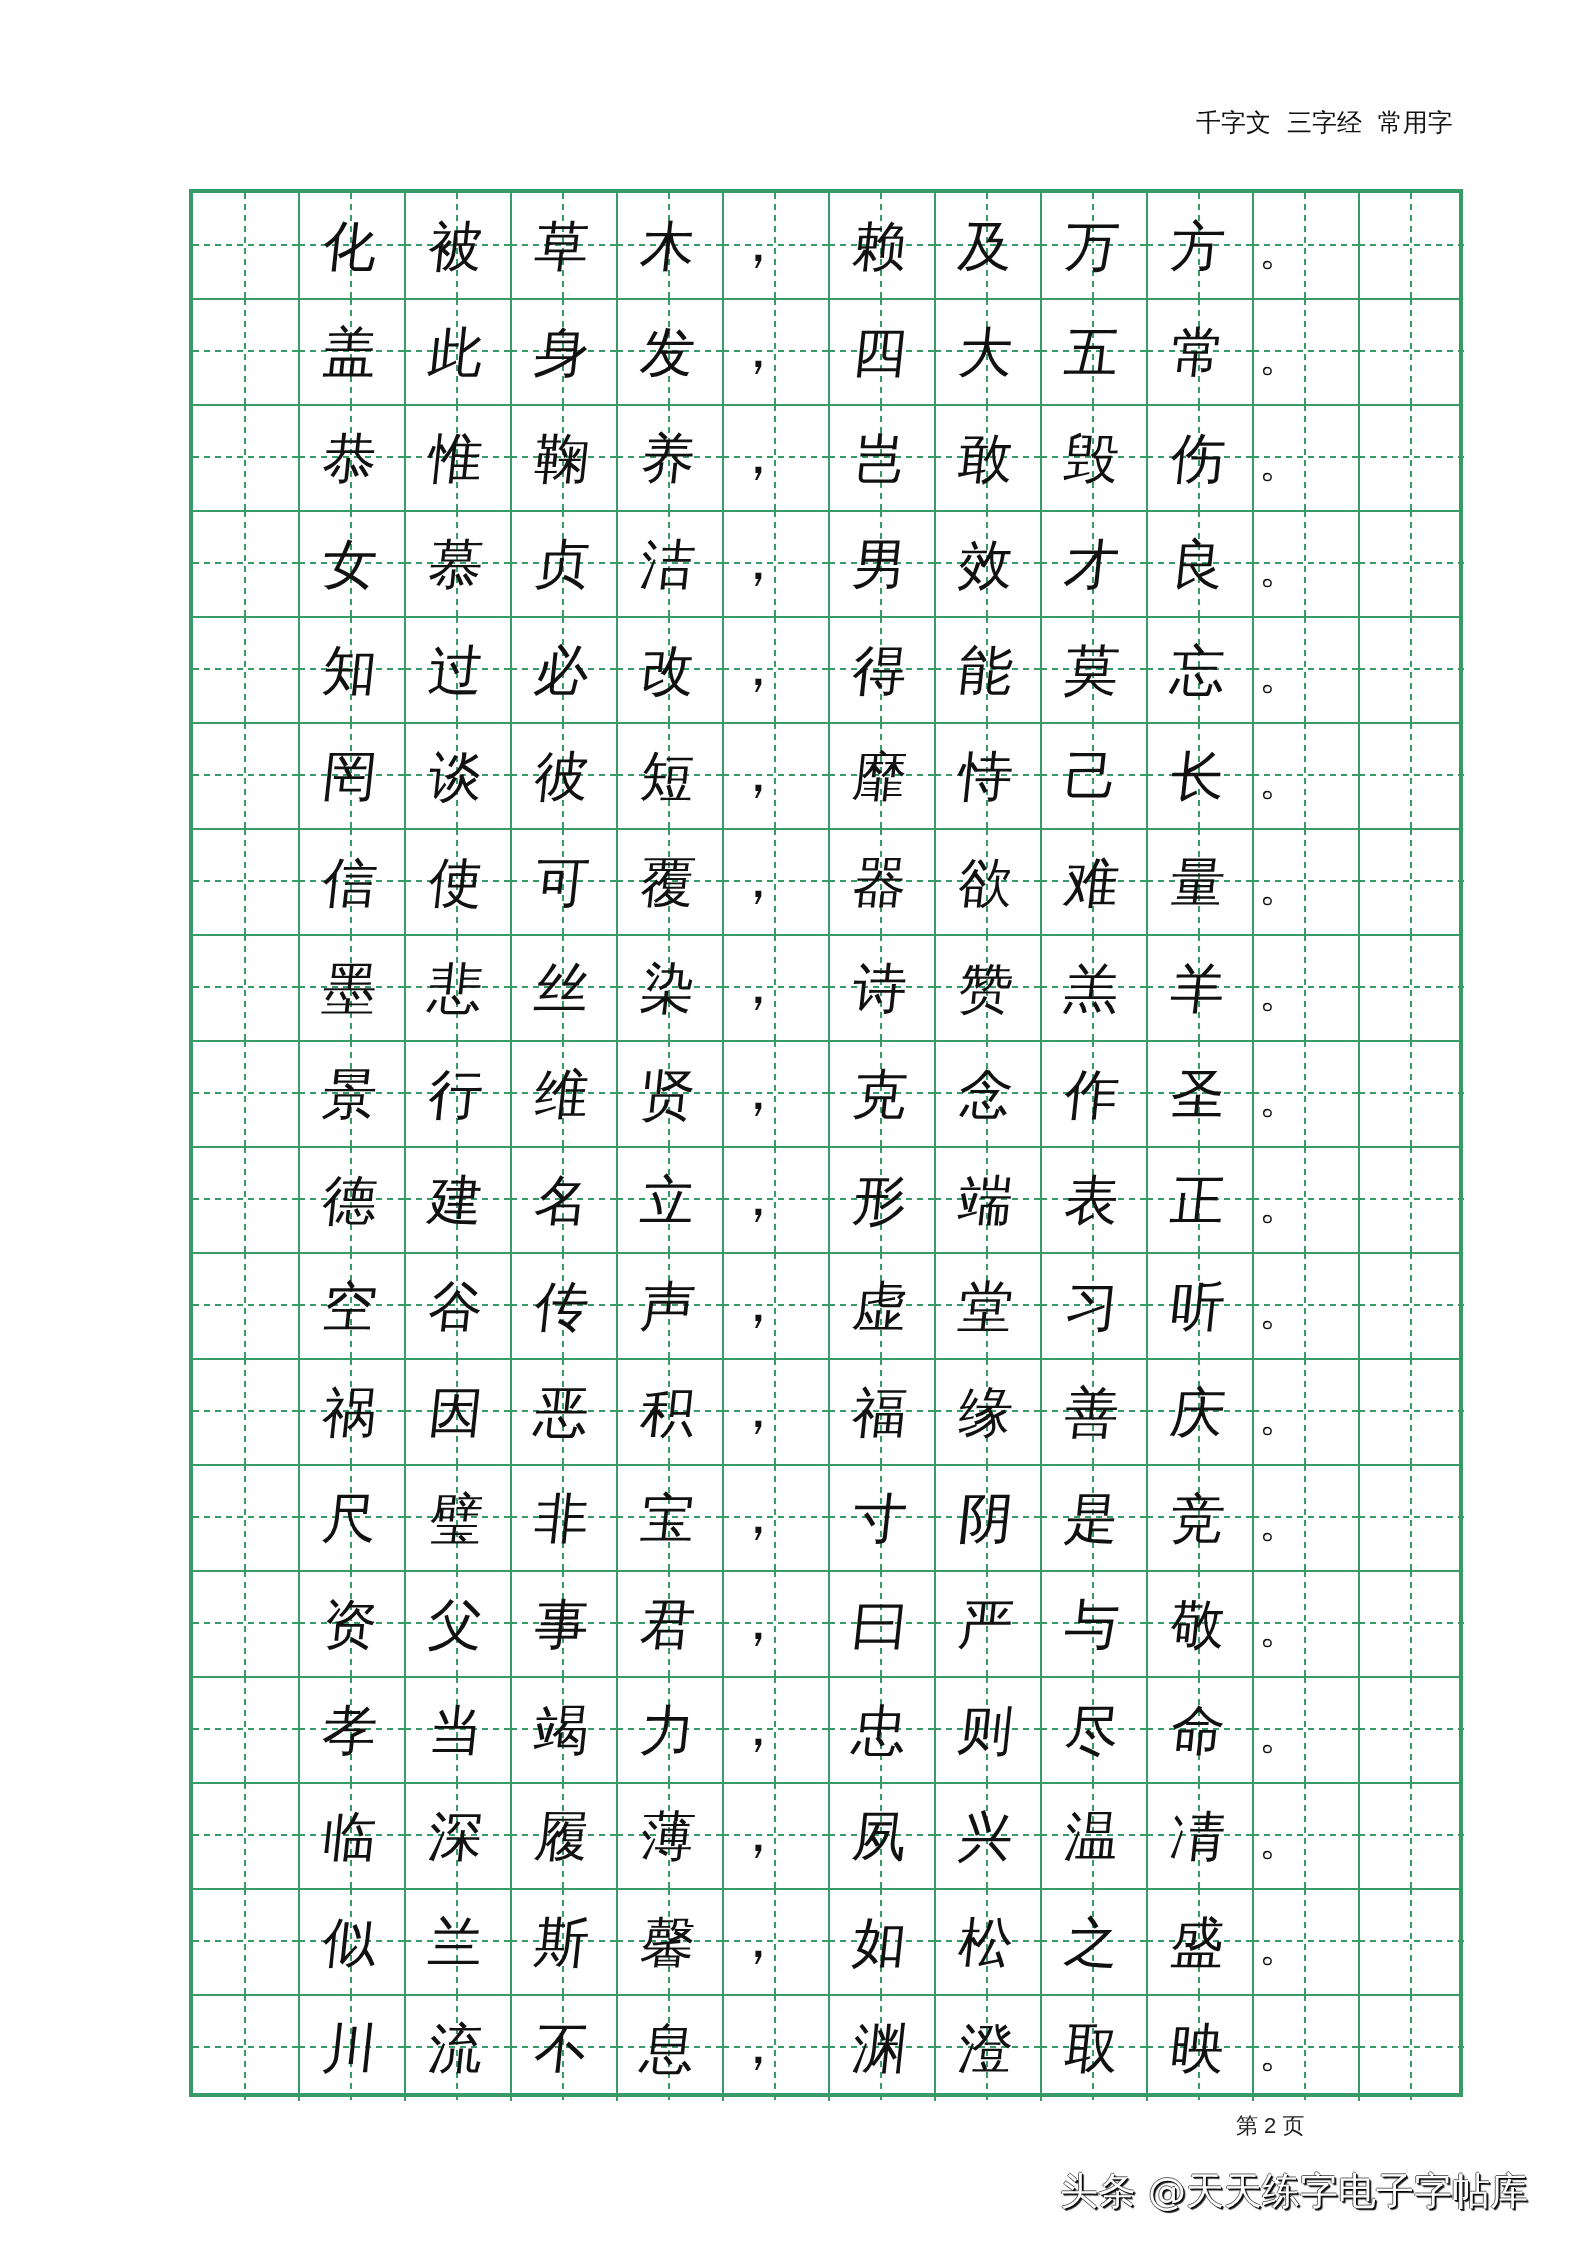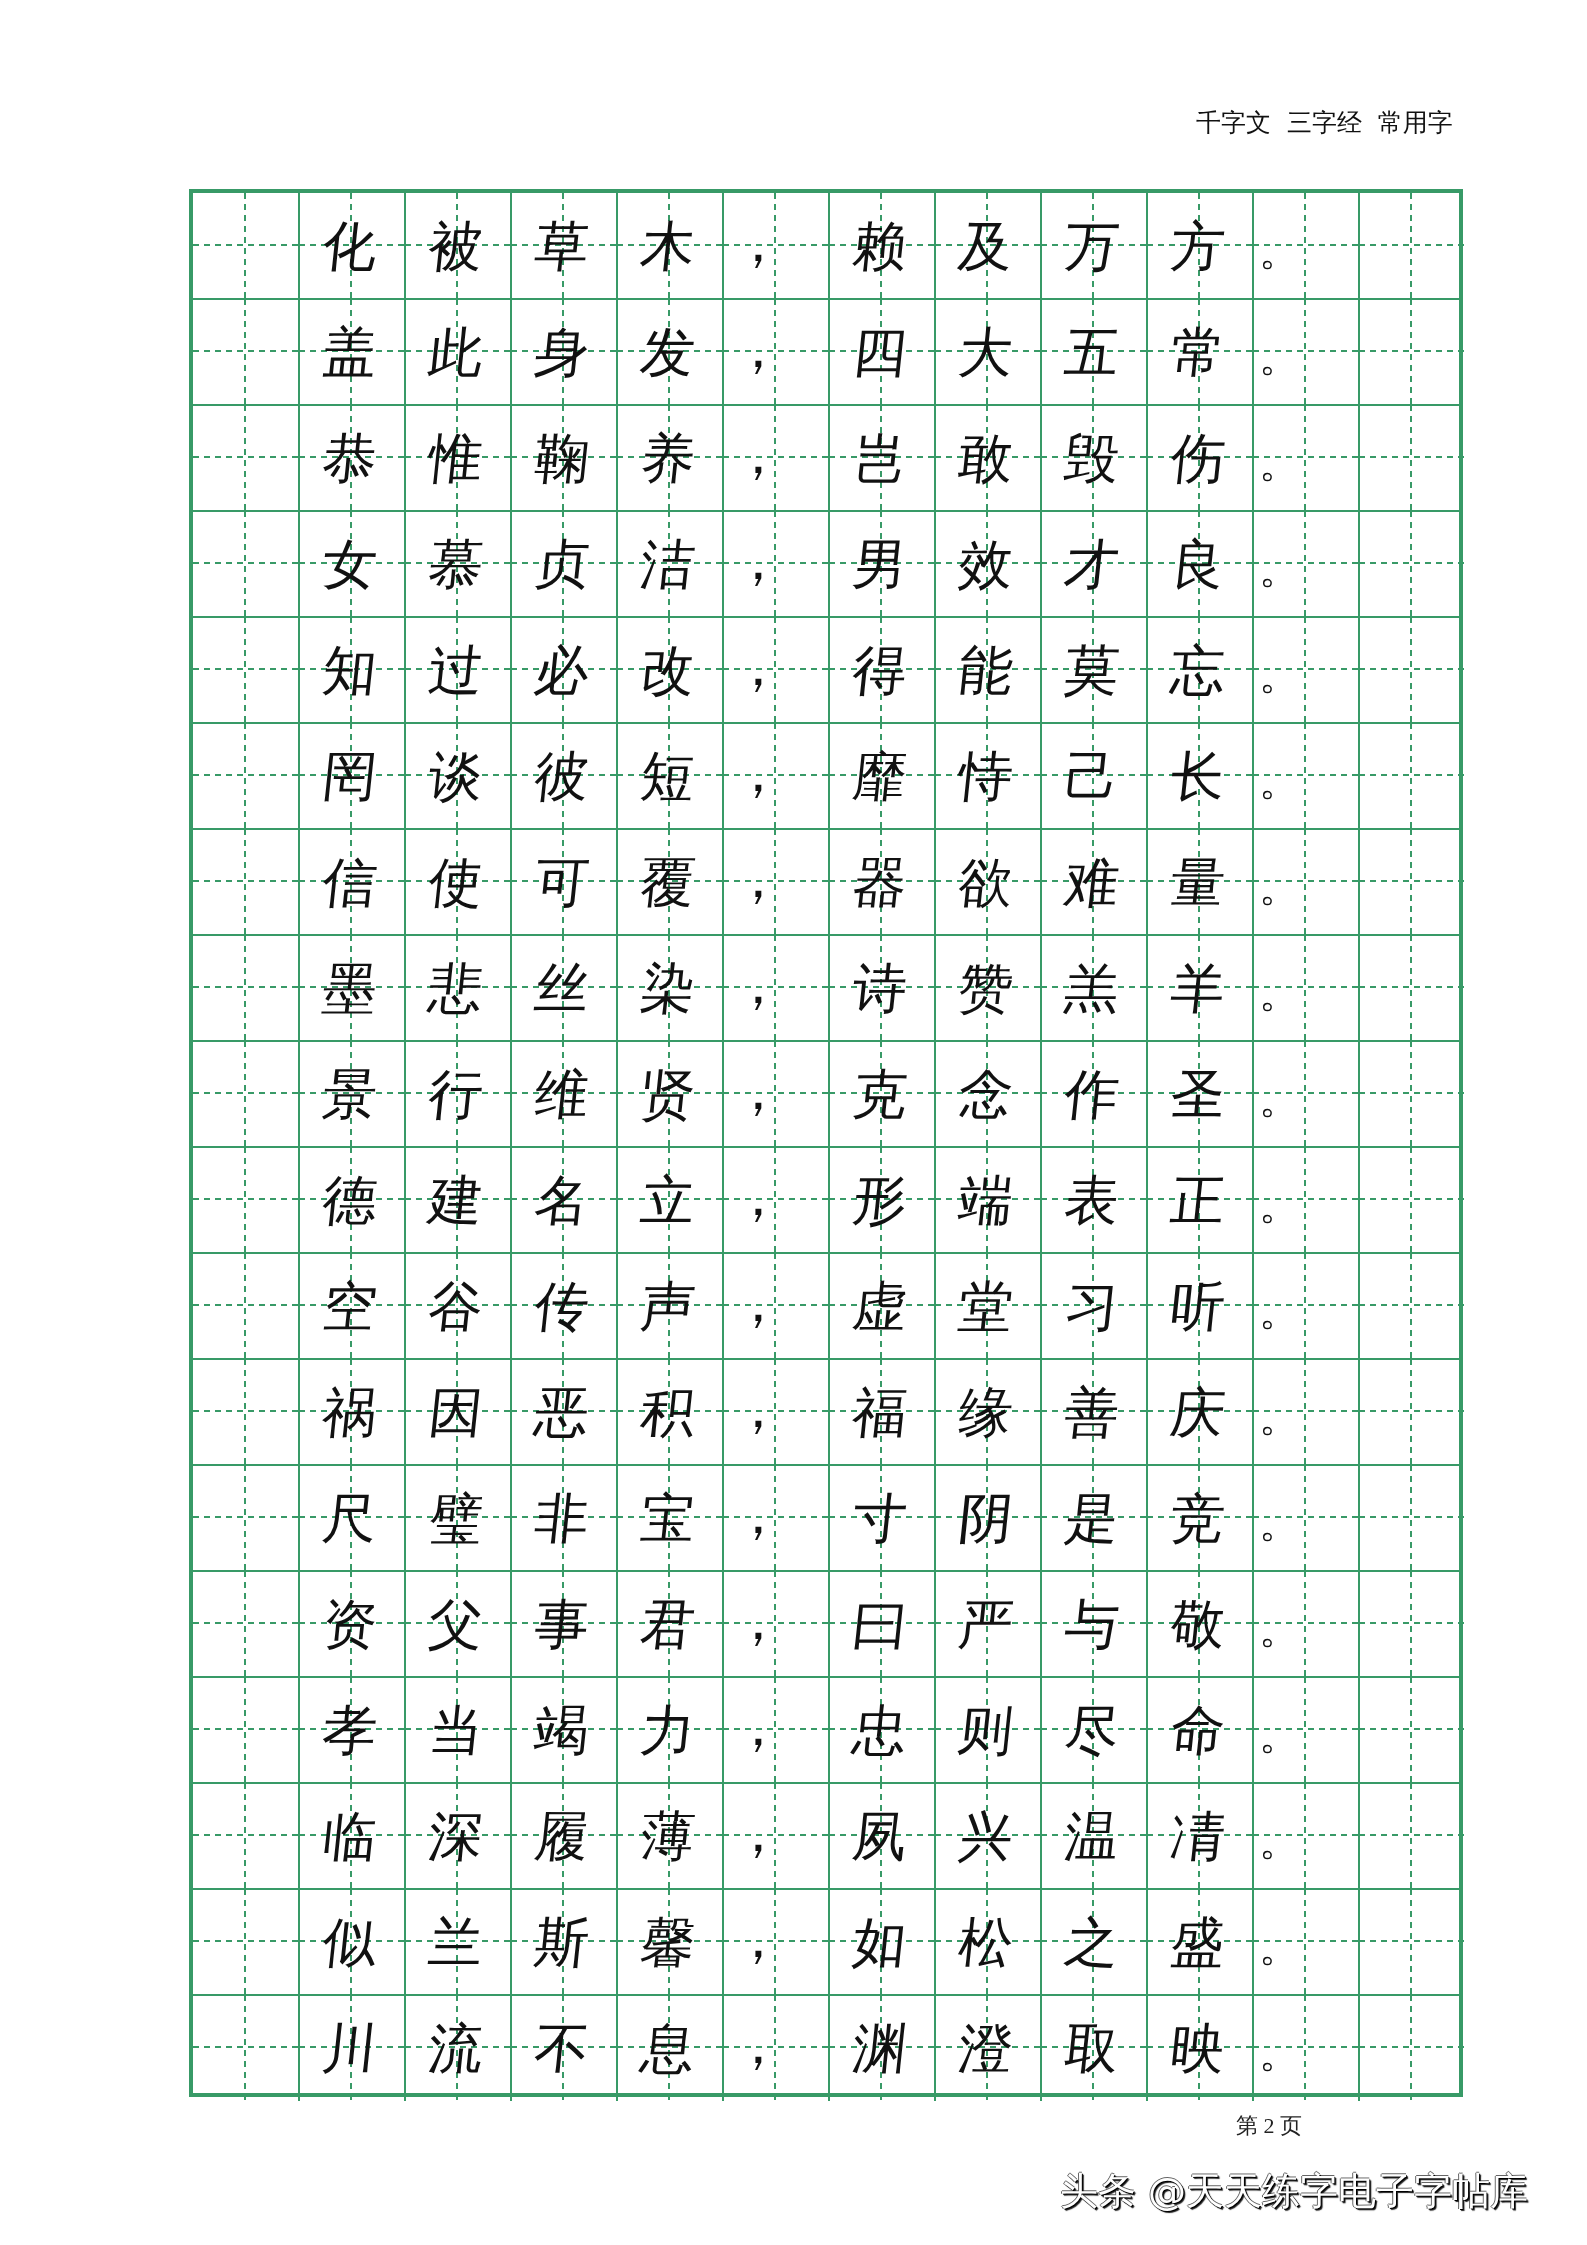--- a/index.html
+++ b/index.html
@@ -102,21 +102,21 @@
     left: 6px;
     top: 18px;
     font-size: 40px;
     text-align: left;
     transform: none;
   }
   .page-number {
     position: absolute;
     left: 1236px;
     top: 2111px;
-    font-family: Liberation Serif, serif;
+    font-family: Liberation Sans, sans-serif;
     font-size: 22px;
     color: #222;
     white-space: pre;
   }
   .watermark {
     position: absolute;
     left: 1060px;
     top: 2166px;
     font-family: "DejaVu Sans", "Liberation Sans", sans-serif;
     font-size: 38px;

